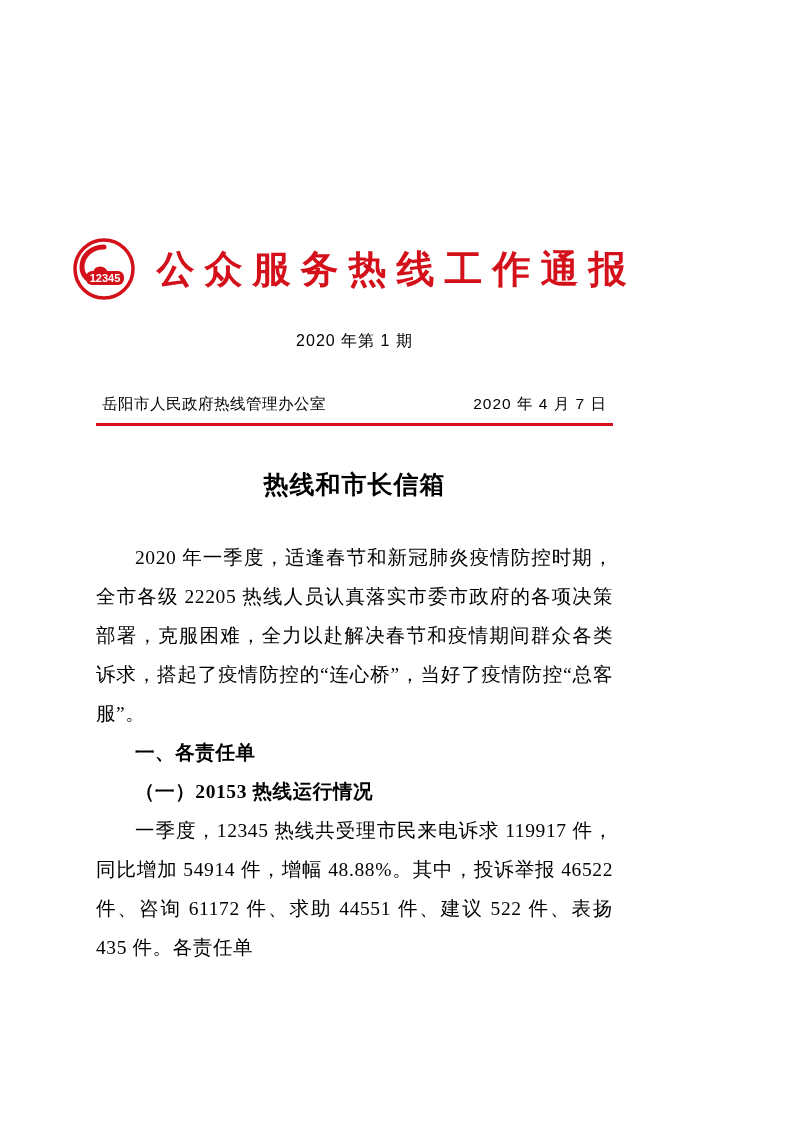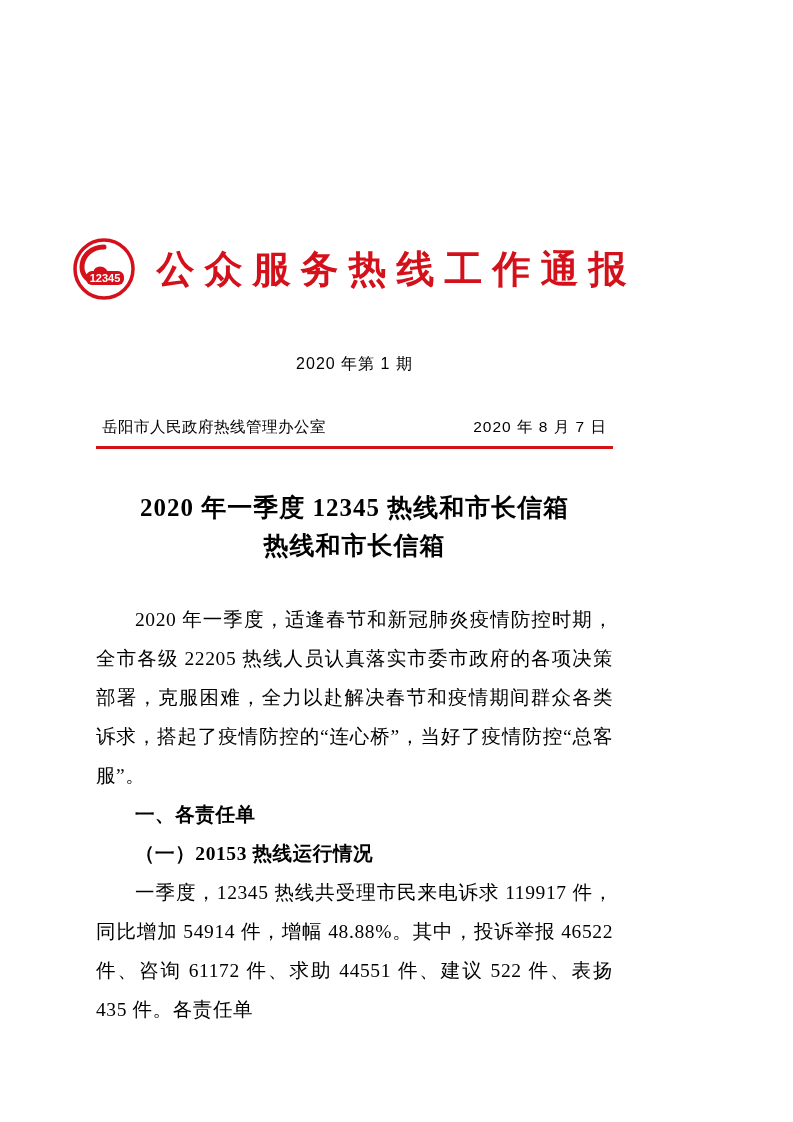--- a/index.html
+++ b/index.html
@@ -49,21 +49,21 @@
     line-height: 1;
     padding-left: 4px;
   }
 
   
   .issue-line {
     text-align: center;
     font-family: "Liberation Sans", "DejaVu Sans", sans-serif;
     font-size: 16px;
     color: #000;
-    margin-top: 54px;
+    margin-top: 31px;
     letter-spacing: 1px;
   }
 
   
   .office-row {
     display: flex;
     align-items: flex-end;
     justify-content: space-between;
     margin-top: 42px;
     font-family: "Liberation Sans", "DejaVu Sans", sans-serif;
@@ -129,26 +129,25 @@
         <text x="32" y="44" font-family="Liberation Sans, sans-serif" font-size="11" font-weight="bold" fill="#ffffff" text-anchor="middle">12345</text>
       </svg>
     </div>
     <div class="masthead-title">公众服务热线工作通报</div>
   </div>
 
   <div class="issue-line">2020 年第 1 期</div>
 
   <div class="office-row">
     <span class="office">岳阳市人民政府热线管理办公室</span>
-    <span class="date">2020 年 8 月 7 日</span>
+    <span class="date">2020 年 4 月 7 日</span>
   </div>
   <div class="red-rule"></div>
 
   <div class="doc-title">
-    <span class="line">2020 年一季度 12345 热线和市长信箱</span>
     <span class="line">热线和市长信箱</span>
   </div>
 
   <div class="body-text">
     <p>2020 年一季度，适逢春节和新冠肺炎疫情防控时期，全市各级 22205 热线人员认真落实市委市政府的各项决策部署，克服困难，全力以赴解决春节和疫情期间群众各类诉求，搭起了疫情防控的“连心桥”，当好了疫情防控“总客服”。</p>
     <p class="heading-1">一、各责任单</p>
     <p class="heading-2">（一）20153 热线运行情况</p>
     <p>一季度，12345 热线共受理市民来电诉求 119917 件，同比增加 54914 件，增幅 48.88%。其中，投诉举报 46522 件、咨询 61172 件、求助 44551 件、建议 522 件、表扬 435 件。各责任单</p>
   </div>
 

